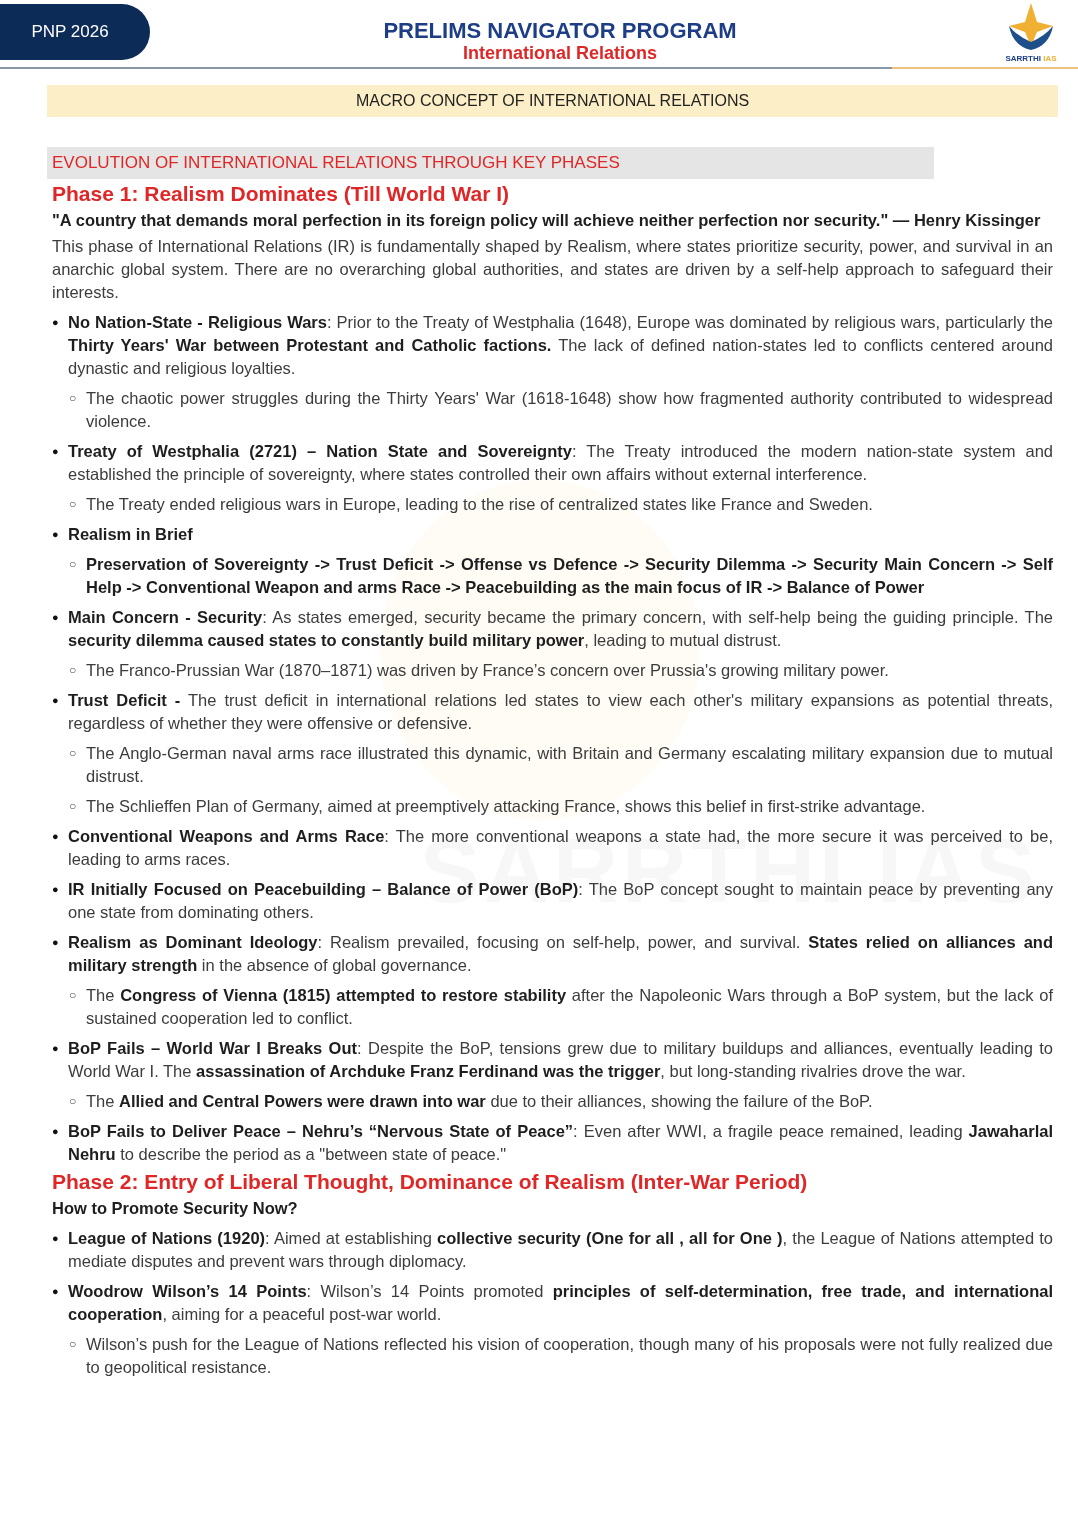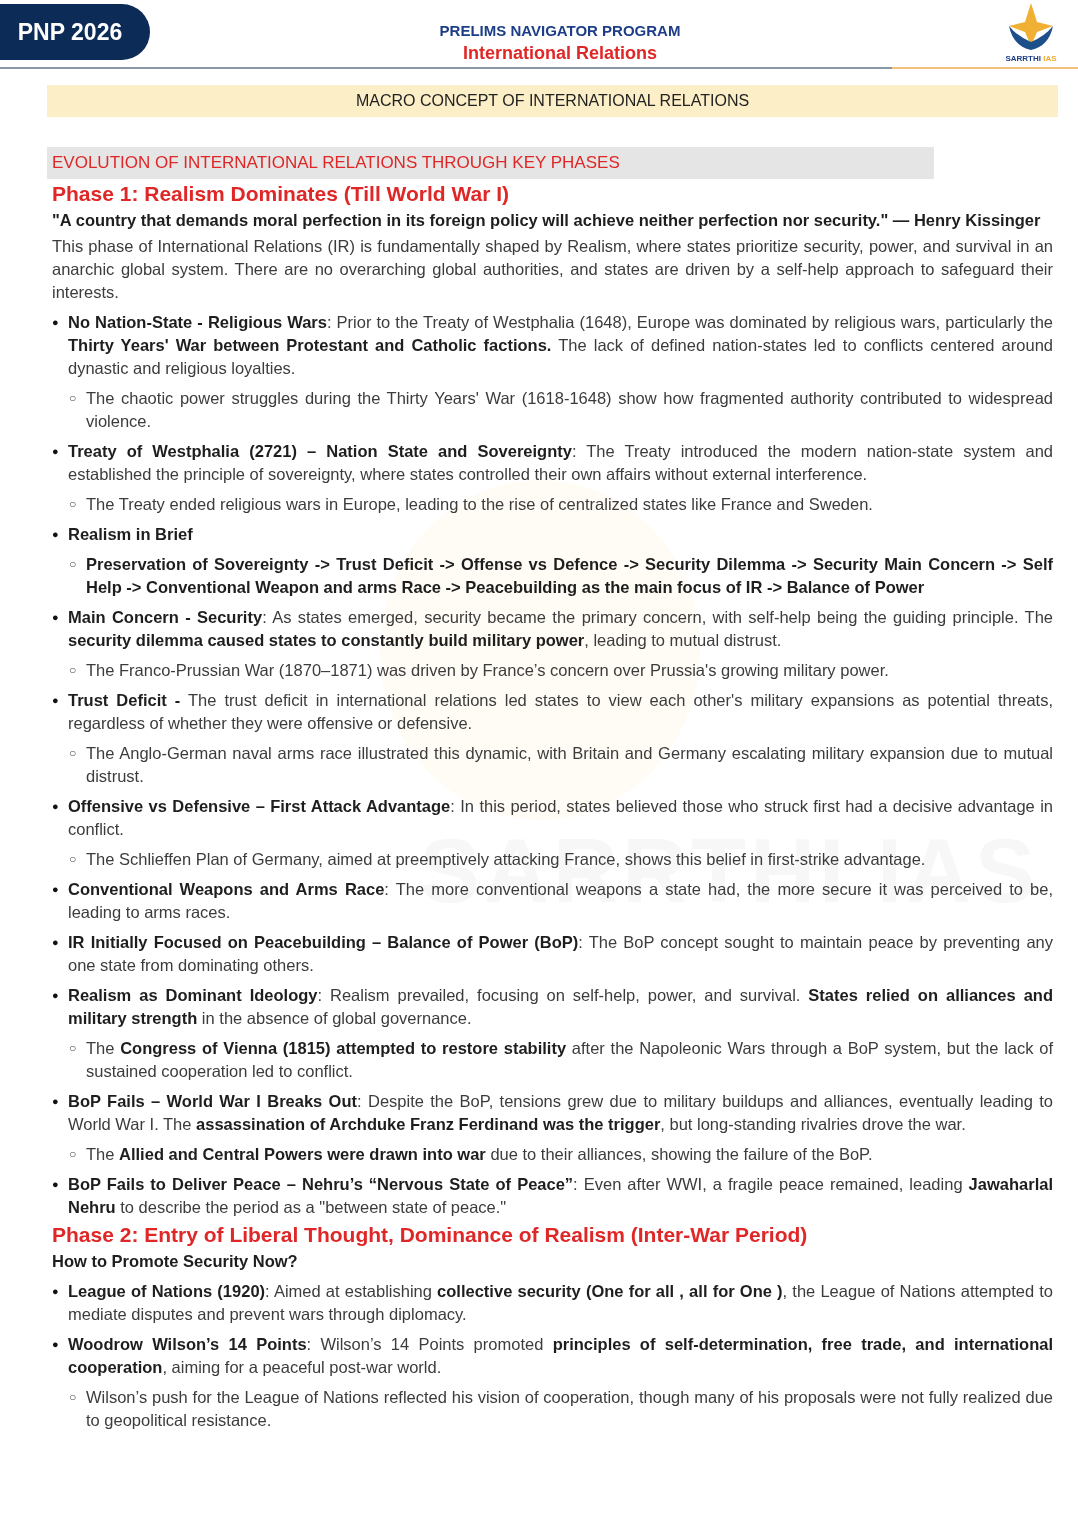--- a/index.html
+++ b/index.html
@@ -1,23 +1,23 @@
 <!DOCTYPE html>
 <html><head>
 <meta charset="utf-8">
 <style>
   html, body { margin:0; padding:0; background:#ffffff; }
   body { width:1078px; height:1527px; position:relative; overflow:hidden;
          font-family:"Liberation Sans", sans-serif; color:#333; }
   .header { position:absolute; left:0; top:0; width:1078px; height:72px; }
   .badge { position:absolute; left:0; top:4px; width:150px; height:56px; background:#0d2b57;
-           border-radius:0 28px 28px 0; color:#fff; font-weight:bold; font-size:23px;
+           border-radius:0 28px 28px 0; color:#fff; font-weight:normal; font-size:17px;
            display:flex; align-items:center; justify-content:center; padding-right:10px; box-sizing:border-box; }
   .title-block { position:absolute; left:330px; top:20px; width:460px; text-align:center; line-height:22px; }
-  .title1 { color:#1d3e86; font-weight:bold; font-size:15px; }
+  .title1 { color:#1d3e86; font-weight:bold; font-size:22px; }
   .title2 { color:#e02727; font-weight:bold; font-size:18px; }
   .logo { position:absolute; left:995px; top:2px; width:72px; height:64px; }
   .logo-text { position:absolute; left:0; top:52px; width:72px; text-align:center; font-size:8px; font-weight:bold; }
   .logo-text .a { color:#1d3e86; } .logo-text .b { color:#f0b033; }
   .hline1 { position:absolute; left:0; top:67px; width:892px; height:2px; background:#8a97a8; }
   .hline2 { position:absolute; left:892px; top:67px; width:186px; height:2px; background:#f2c27a; }
 
   .macro { position:absolute; left:47px; top:85px; width:1011px; height:32px; background:#fcefc8;
            text-align:center; line-height:32px; font-size:16px; color:#222; }
   .evo { position:absolute; left:47px; top:147px; width:887px; height:32px; background:#e5e5e5;
@@ -71,21 +71,20 @@
       <div class="b1"><strong>No Nation-State - Religious Wars</strong><span>: Prior to the Treaty of Westphalia (1648), Europe was dominated by religious wars, particularly the </span><strong>Thirty Years' War between Protestant and Catholic factions.</strong><span> The lack of defined nation-states led to conflicts centered around dynastic and religious loyalties.</span></div>
       <div class="b2"><span>The chaotic power struggles during the Thirty Years' War (1618-1648) show how fragmented authority contributed to widespread violence.</span></div>
       <div class="b1"><strong>Treaty of Westphalia (2721) – Nation State and Sovereignty</strong><span>: The Treaty introduced the modern nation-state system and established the principle of sovereignty, where states controlled their own affairs without external interference.</span></div>
       <div class="b2"><span>The Treaty ended religious wars in Europe, leading to the rise of centralized states like France and Sweden.</span></div>
       <div class="b1"><strong>Realism in Brief</strong></div>
       <div class="b2"><strong>Preservation of Sovereignty -&gt; Trust Deficit -&gt; Offense vs Defence -&gt; Security Dilemma -&gt; Security Main Concern -&gt; Self Help -&gt; Conventional Weapon and arms Race -&gt; Peacebuilding as the main focus of IR -&gt; Balance of Power</strong></div>
       <div class="b1"><strong>Main Concern - Security</strong><span>: As states emerged, security became the primary concern, with self-help being the guiding principle. The </span><strong>security dilemma caused states to constantly build military power</strong><span>, leading to mutual distrust.</span></div>
       <div class="b2"><span>The Franco-Prussian War (1870–1871) was driven by France’s concern over Prussia's growing military power.</span></div>
       <div class="b1"><strong>Trust Deficit -</strong><span> The trust deficit in international relations led states to view each other's military expansions as potential threats, regardless of whether they were offensive or defensive.</span></div>
       <div class="b2"><span>The Anglo-German naval arms race illustrated this dynamic, with Britain and Germany escalating military expansion due to mutual distrust.</span></div>
-      <div class="b1"><strong>Offensive vs Defensive – First Attack Advantage</strong><span>: In this period, states believed those who struck first had a decisive advantage in conflict.</span></div>
       <div class="b2"><span>The Schlieffen Plan of Germany, aimed at preemptively attacking France, shows this belief in first-strike advantage.</span></div>
       <div class="b1"><strong>Conventional Weapons and Arms Race</strong><span>: The more conventional weapons a state had, the more secure it was perceived to be, leading to arms races.</span></div>
       <div class="b1"><strong>IR Initially Focused on Peacebuilding – Balance of Power (BoP)</strong><span>: The BoP concept sought to maintain peace by preventing any one state from dominating others.</span></div>
       <div class="b1"><strong>Realism as Dominant Ideology</strong><span>: Realism prevailed, focusing on self-help, power, and survival. </span><strong>States relied on alliances and military strength</strong><span> in the absence of global governance.</span></div>
       <div class="b2"><span>The </span><strong>Congress of Vienna (1815) attempted to restore stability</strong><span> after the Napoleonic Wars through a BoP system, but the lack of sustained cooperation led to conflict.</span></div>
       <div class="b1"><strong>BoP Fails – World War I Breaks Out</strong><span>: Despite the BoP, tensions grew due to military buildups and alliances, eventually leading to World War I. The </span><strong>assassination of Archduke Franz Ferdinand was the trigger</strong><span>, but long-standing rivalries drove the war.</span></div>
       <div class="b2"><span>The </span><strong>Allied and Central Powers were drawn into war</strong><span> due to their alliances, showing the failure of the BoP.</span></div>
       <div class="b1"><strong>BoP Fails to Deliver Peace – Nehru’s “Nervous State of Peace”</strong><span>: Even after WWI, a fragile peace remained, leading </span><strong>Jawaharlal Nehru</strong><span> to describe the period as a "between state of peace."</span></div>
     </div>
   <div class="phase" style="margin-top:-3px">Phase 2: Entry of Liberal Thought, Dominance of Realism (Inter-War Period)</div>

